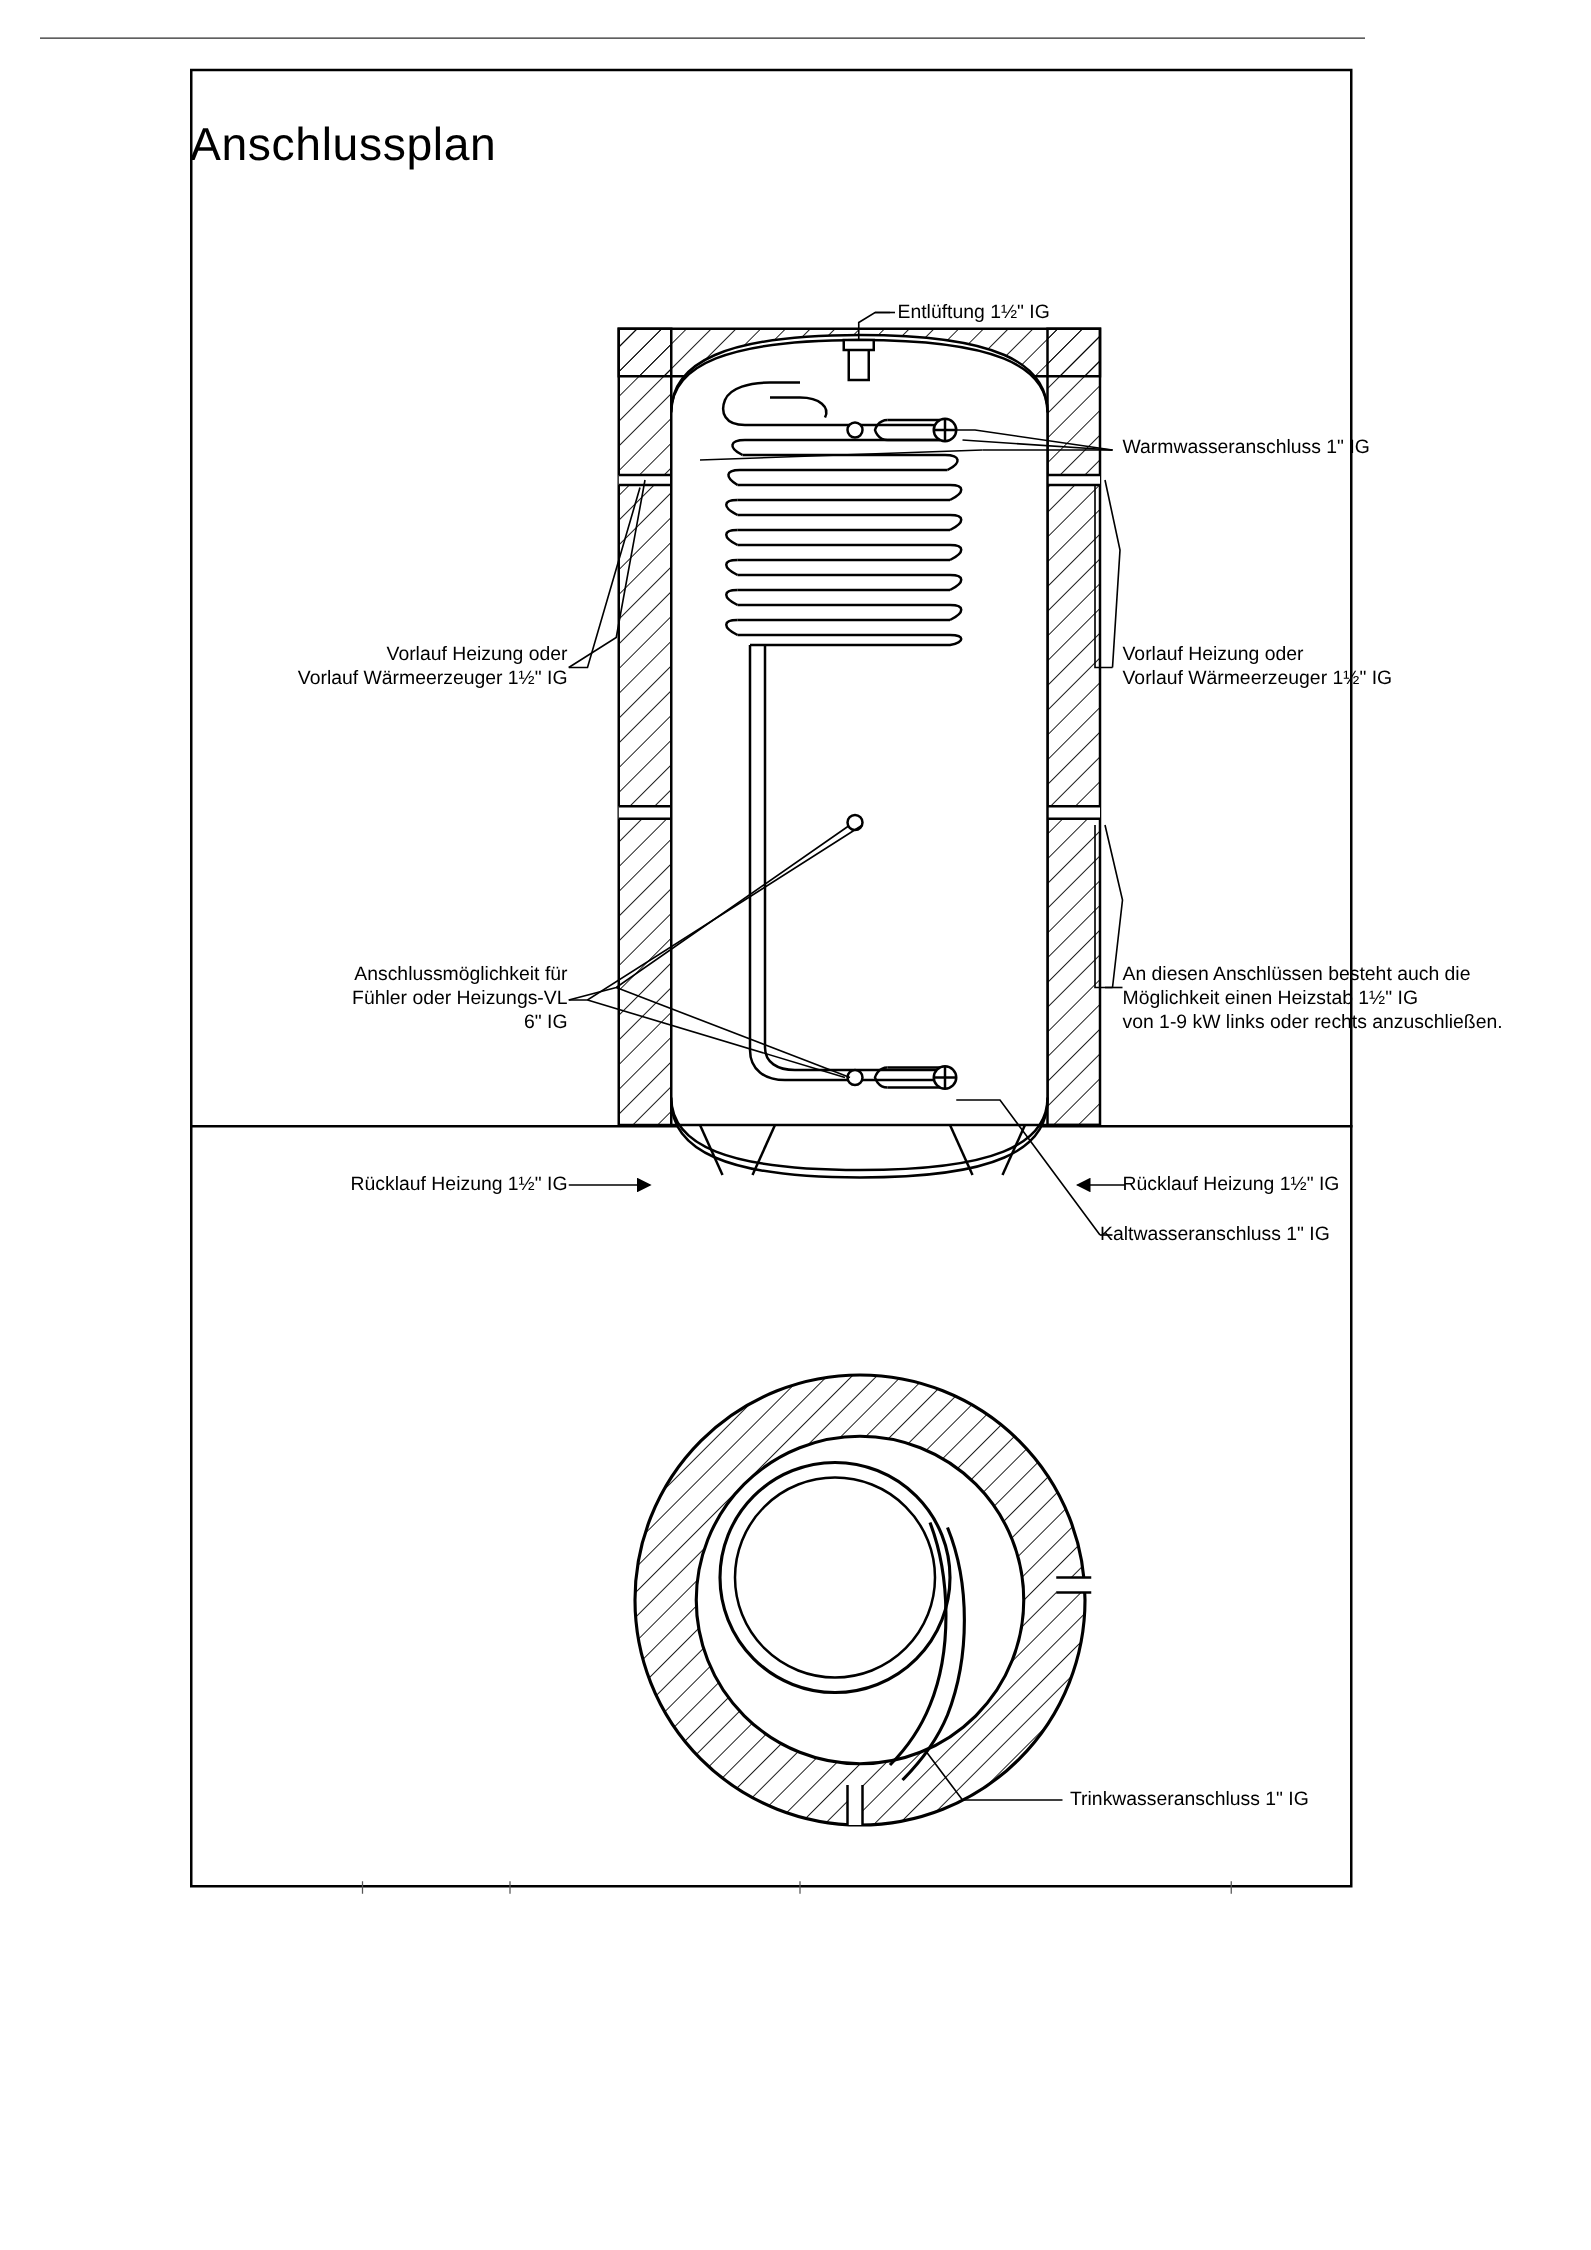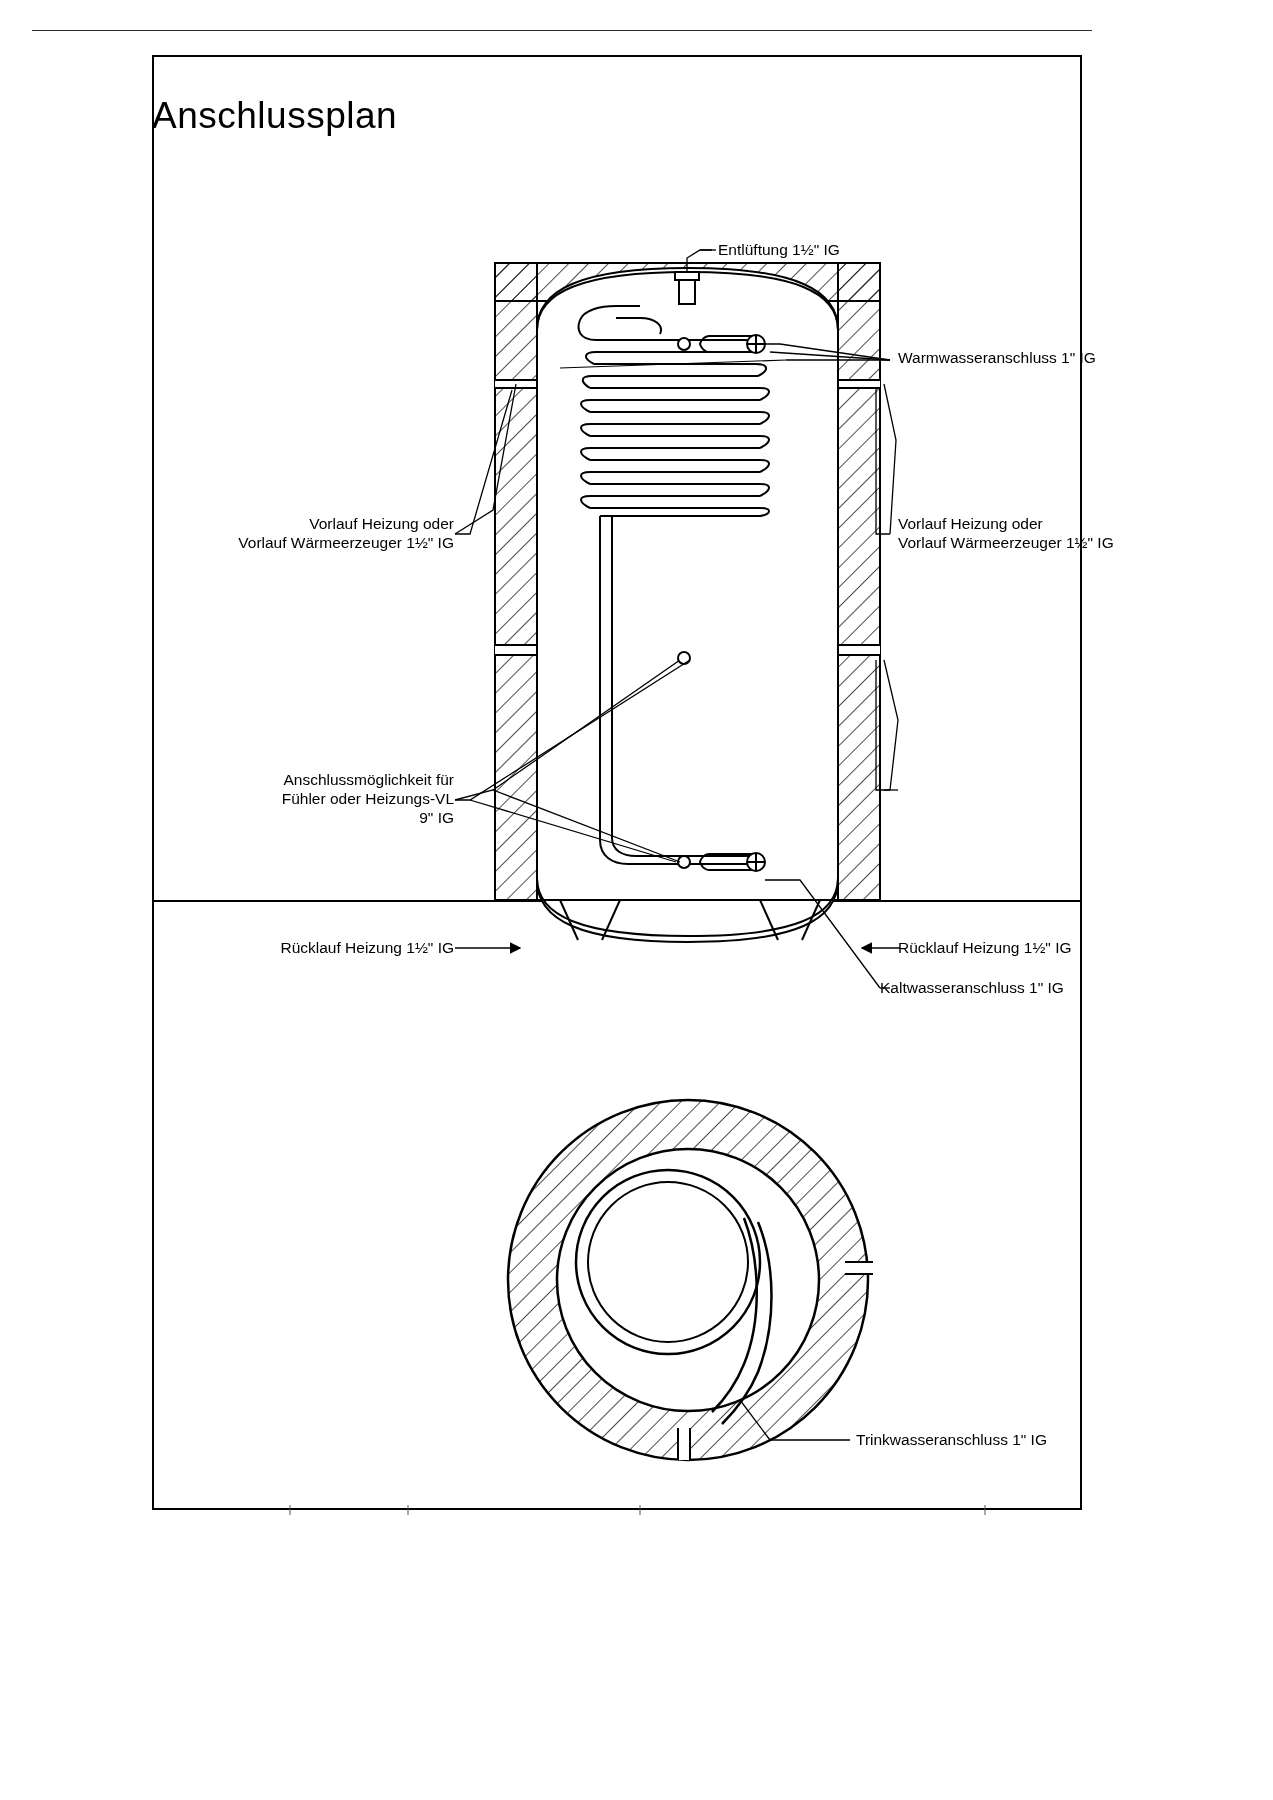--- a/index.html
+++ b/index.html
@@ -211,22 +211,25 @@
   <div class="lbl" style="left:898px; top:348px;">Warmwasseranschluss 1" IG</div>
 
   <div class="lbl r" style="left:194px; top:514px; width:260px;">Vorlauf Heizung oder
 Vorlauf Wärmeerzeuger 1½" IG</div>
 
   <div class="lbl" style="left:898px; top:514px; width:300px;">Vorlauf Heizung oder
 Vorlauf Wärmeerzeuger 1½" IG</div>
 
   <div class="lbl r" style="left:194px; top:770px; width:260px;">Anschlussmöglichkeit für
 Fühler oder Heizungs-VL
-9" IG</div>
-
+6" IG</div>
+
+  <div class="lbl" style="left:898px; top:770px; width:330px;">An diesen Anschlüssen besteht auch die
+Möglichkeit einen Heizstab 1½" IG
+von 1-9 kW links oder rechts anzuschließen.</div>
 
   <div class="lbl r" style="left:194px; top:938px; width:260px;">Rücklauf Heizung 1½" IG</div>
 
   <div class="lbl" style="left:898px; top:938px;">Rücklauf Heizung 1½" IG</div>
 
   <div class="lbl" style="left:880px; top:978px;">Kaltwasseranschluss 1" IG</div>
 
   <div class="lbl" style="left:856px; top:1430px;">Trinkwasseranschluss 1" IG</div>
 
 </div>

